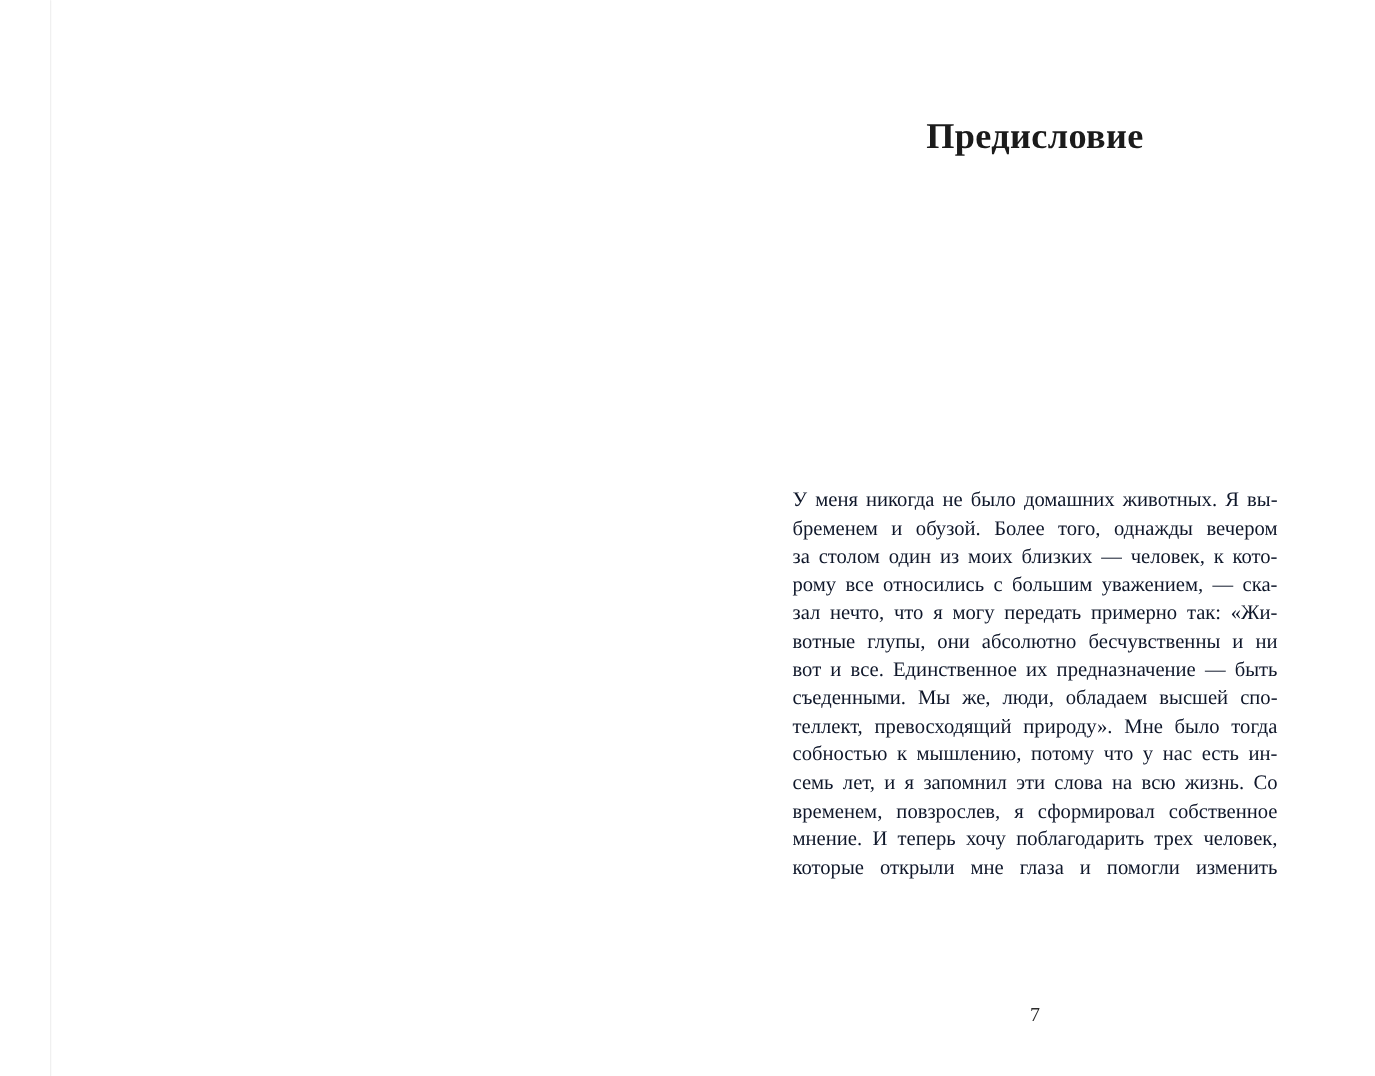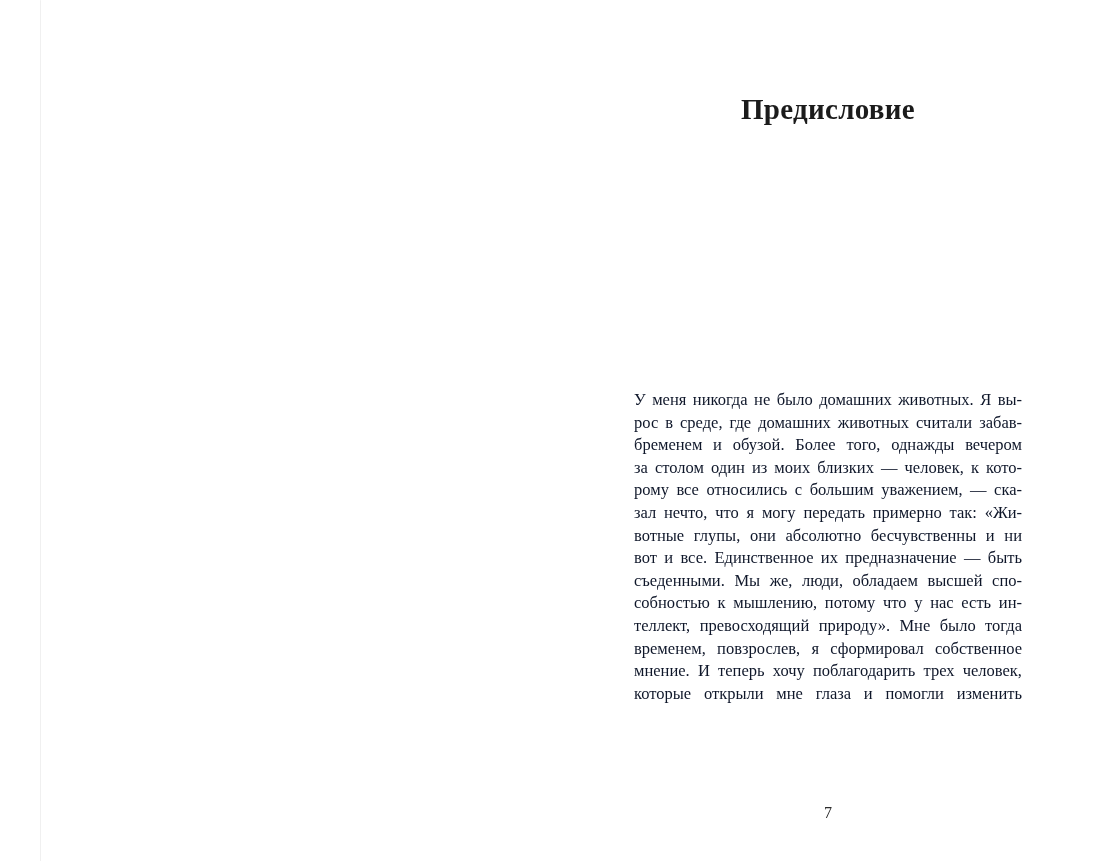--- a/index.html
+++ b/index.html
@@ -83,30 +83,30 @@
 <div class="book-page">
 
   <div class="page-edge-line"></div>
 
   <div class="text-column">
 
     <h1 class="chapter-title">Предисловие</h1>
 
     <div class="body-paragraph">
       <div class="body-line">У меня никогда не было домашних животных. Я вы-</div>
-      <div class="body-line">рос в среде, где домашних животных считали забав-</div>
       <div class="body-line">бременем и обузой. Более того, однажды вечером</div>
       <div class="body-line">за столом один из моих близких — человек, к кото-</div>
       <div class="body-line">рому все относились с большим уважением, — ска-</div>
       <div class="body-line">зал нечто, что я могу передать примерно так: «Жи-</div>
       <div class="body-line">вотные глупы, они абсолютно бесчувственны и ни</div>
       <div class="body-line">вот и все. Единственное их предназначение — быть</div>
       <div class="body-line">съеденными. Мы же, люди, обладаем высшей спо-</div>
+      <div class="body-line">теллект, превосходящий природу». Мне было тогда</div>
       <div class="body-line">собностью к мышлению, потому что у нас есть ин-</div>
-      <div class="body-line">теллект, превосходящий природу». Мне было тогда</div>
+      <div class="body-line">семь лет, и я запомнил эти слова на всю жизнь. Со</div>
       <div class="body-line">временем, повзрослев, я сформировал собственное</div>
       <div class="body-line">мнение. И теперь хочу поблагодарить трех человек,</div>
       <div class="body-line">которые открыли мне глаза и помогли изменить</div>
     </div>
 
     <div class="page-number">7</div>
 
   </div>
 
 </div>

